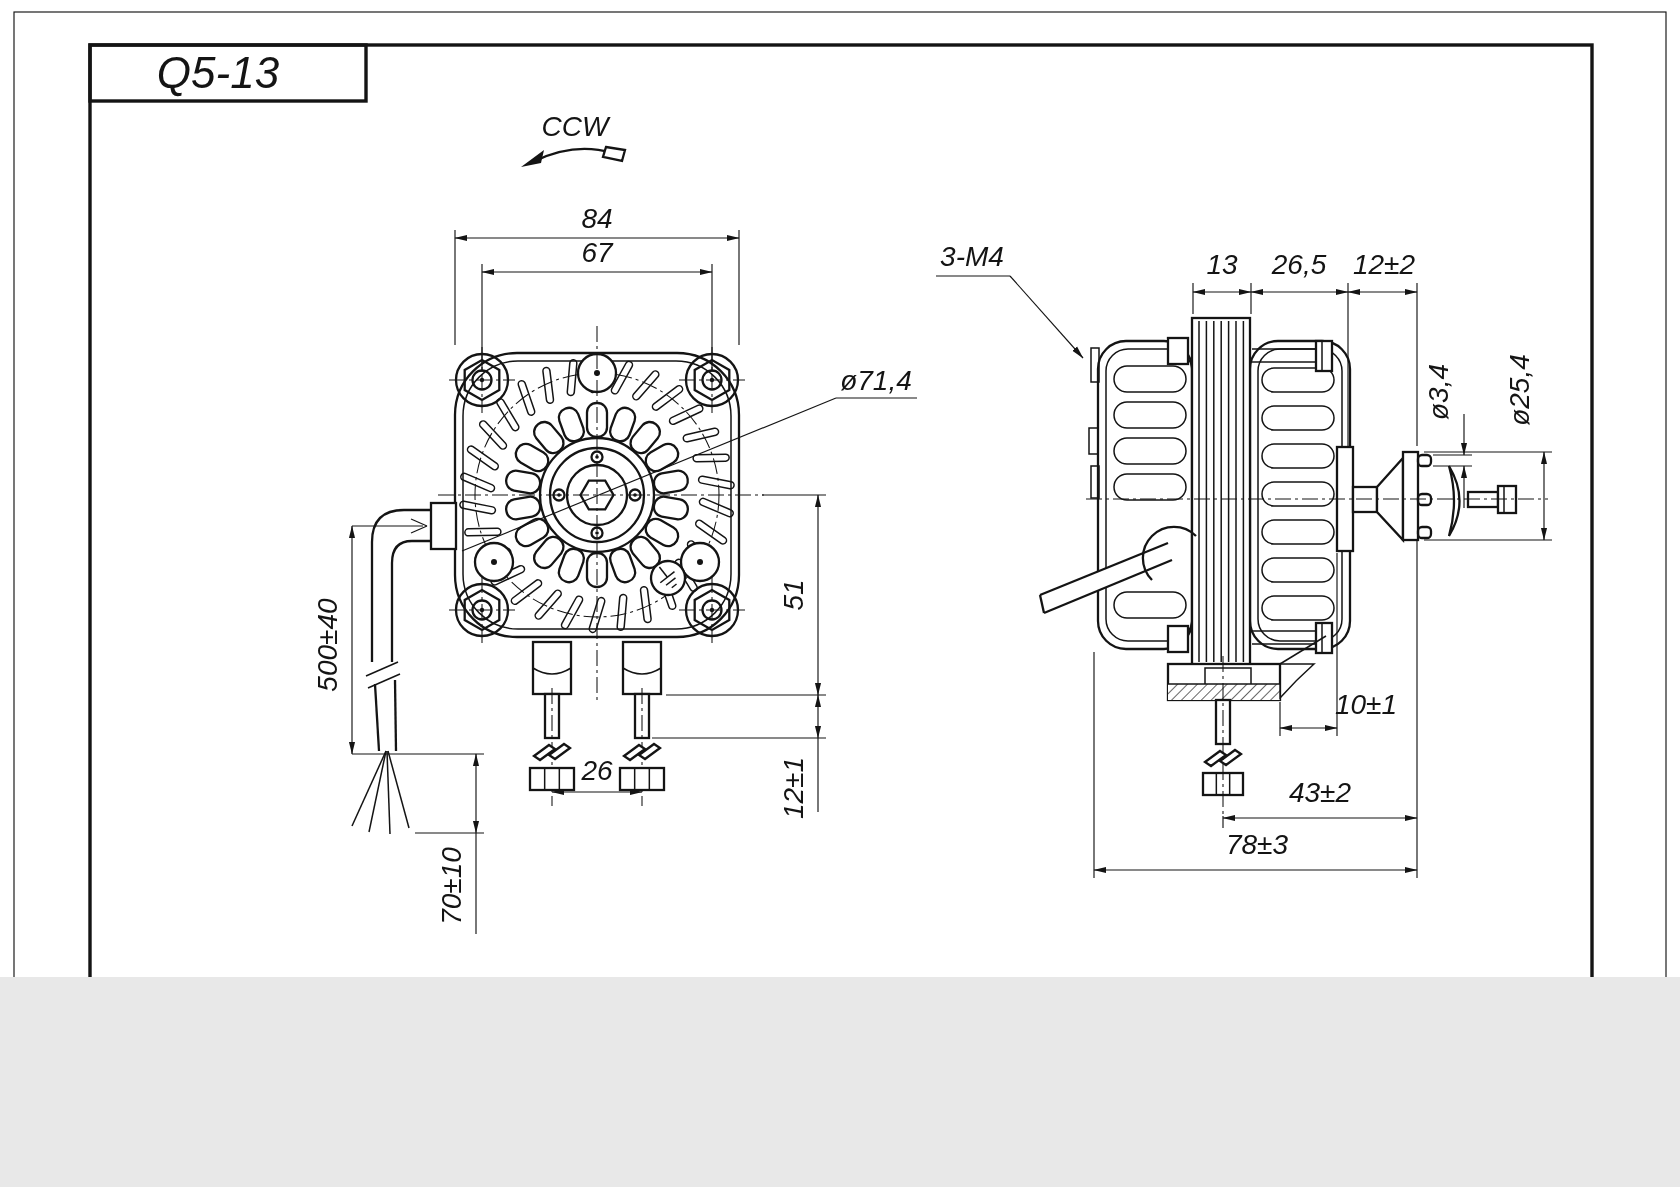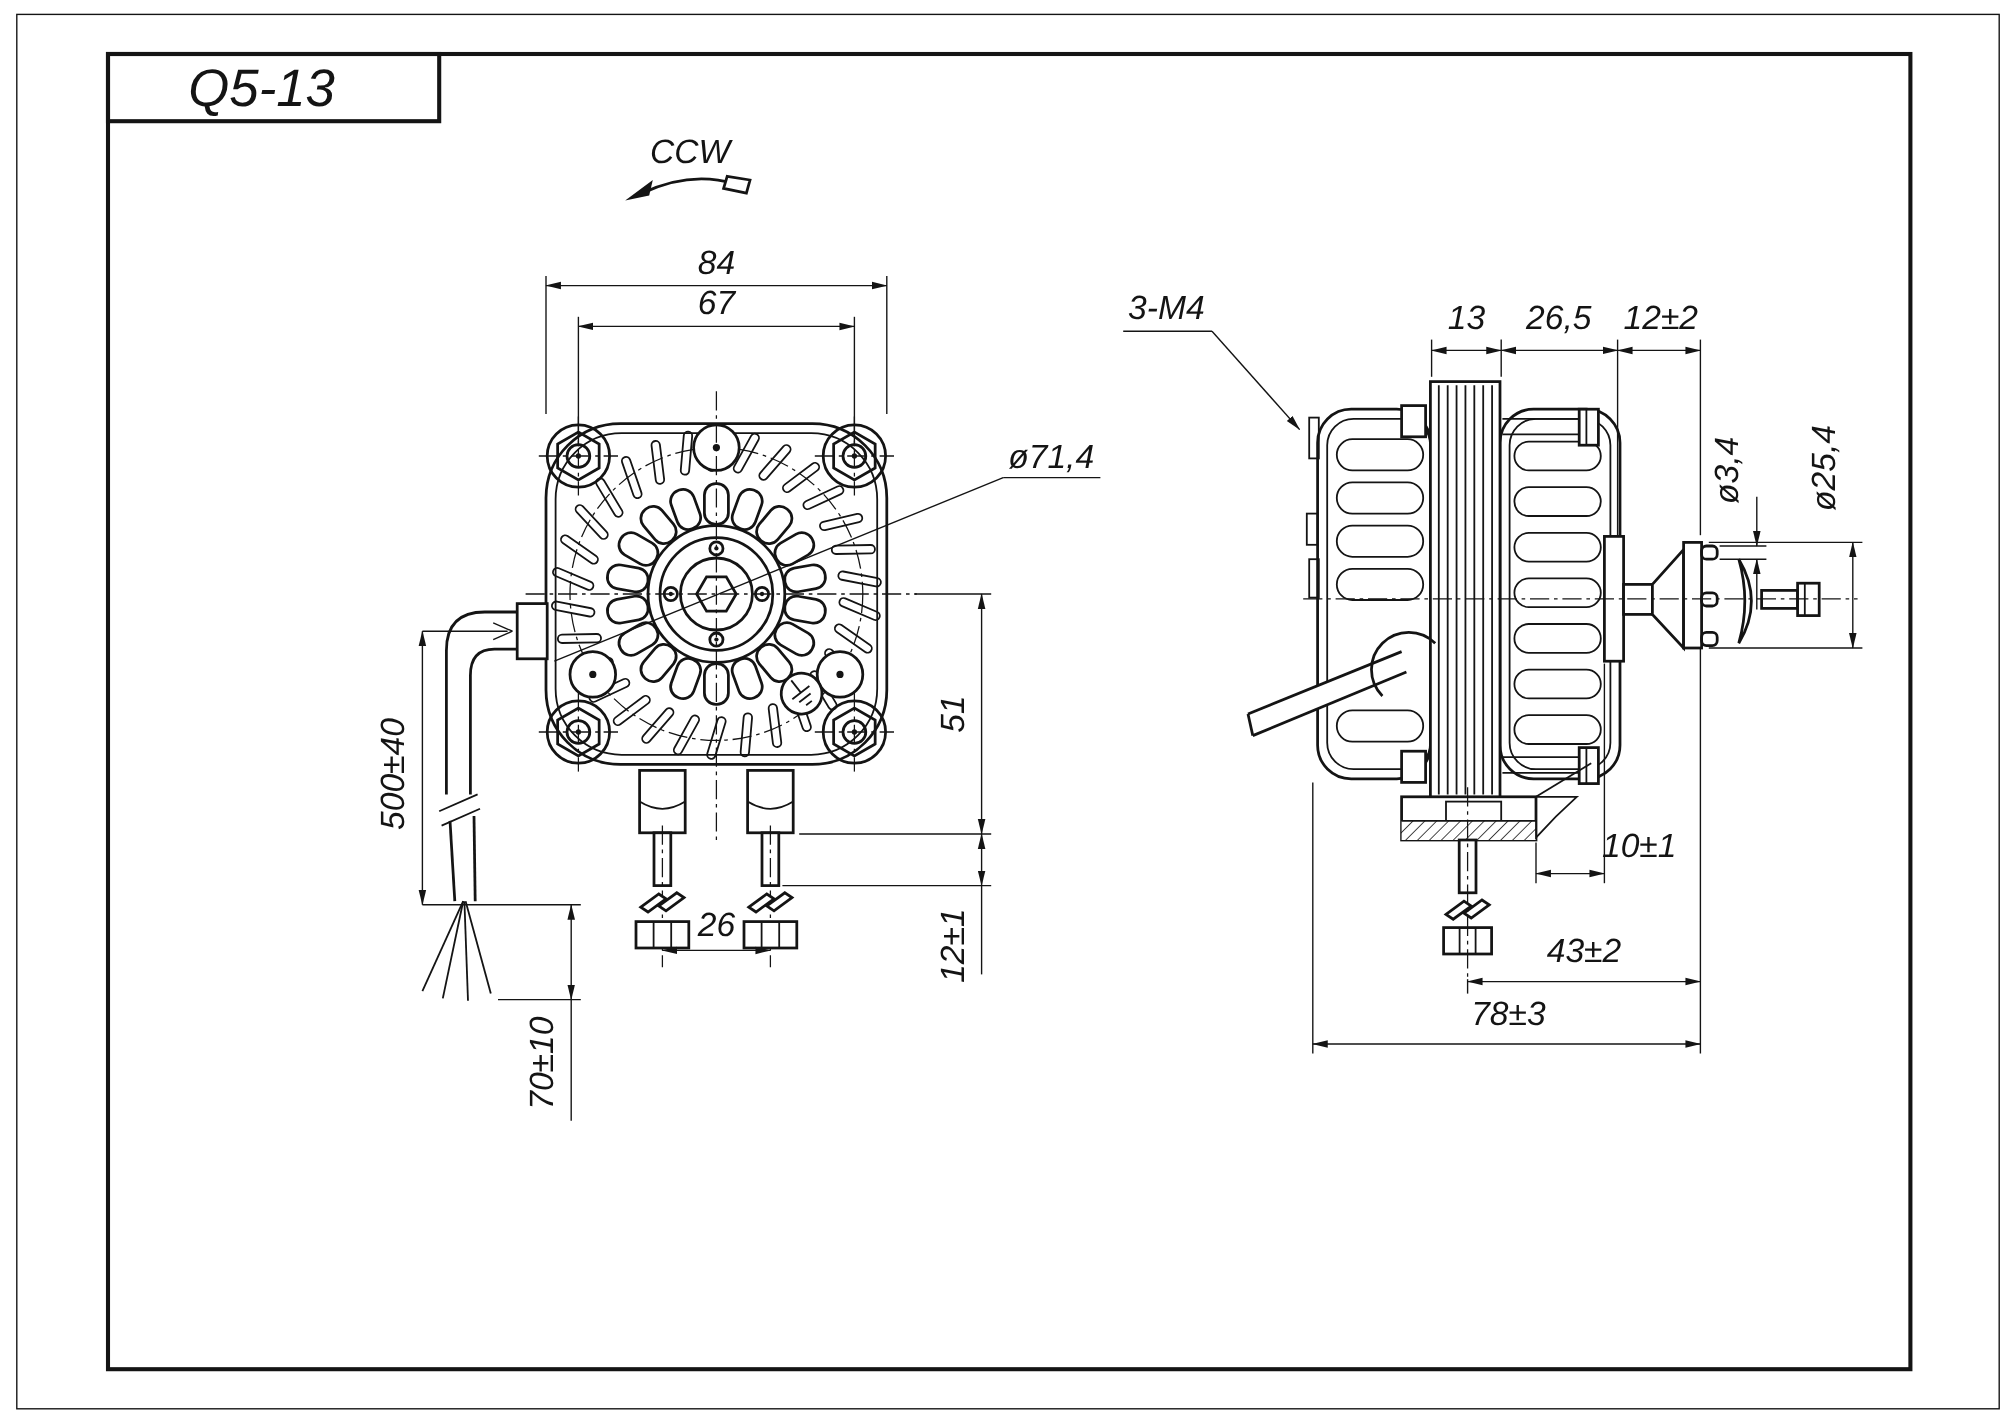--- a/index.html
+++ b/index.html
@@ -1,16 +1,16 @@
 <!DOCTYPE html>
 <html><head>
 <meta charset="utf-8">
 <style>
   html,body{margin:0;padding:0;background:#e8e8e8;}
-  .page{width:1680px;height:1187px;position:relative;background:#fff;overflow:hidden;}
+  .page{width:1680px;height:977px;position:relative;background:#fff;overflow:hidden;}
   svg{position:absolute;left:0;top:0;}
   .l3{fill:none;stroke:#141414;stroke-width:3.4;}
   .l2{fill:none;stroke:#141414;stroke-width:2.3;}
   .l2w{fill:#fff;stroke:#141414;stroke-width:2.3;}
   .l1{fill:none;stroke:#141414;stroke-width:1.5;}
   .thin{fill:none;stroke:#141414;stroke-width:1.15;}
   .cl{fill:none;stroke:#141414;stroke-width:1.05;stroke-dasharray:16 4 3 4;}
   .dim-line{fill:none;stroke:#141414;stroke-width:1.15;}
   text{font-family:"Liberation Sans","DejaVu Sans",sans-serif;font-style:italic;fill:#141414;}
   .dim{font-size:28px;text-anchor:middle;}

